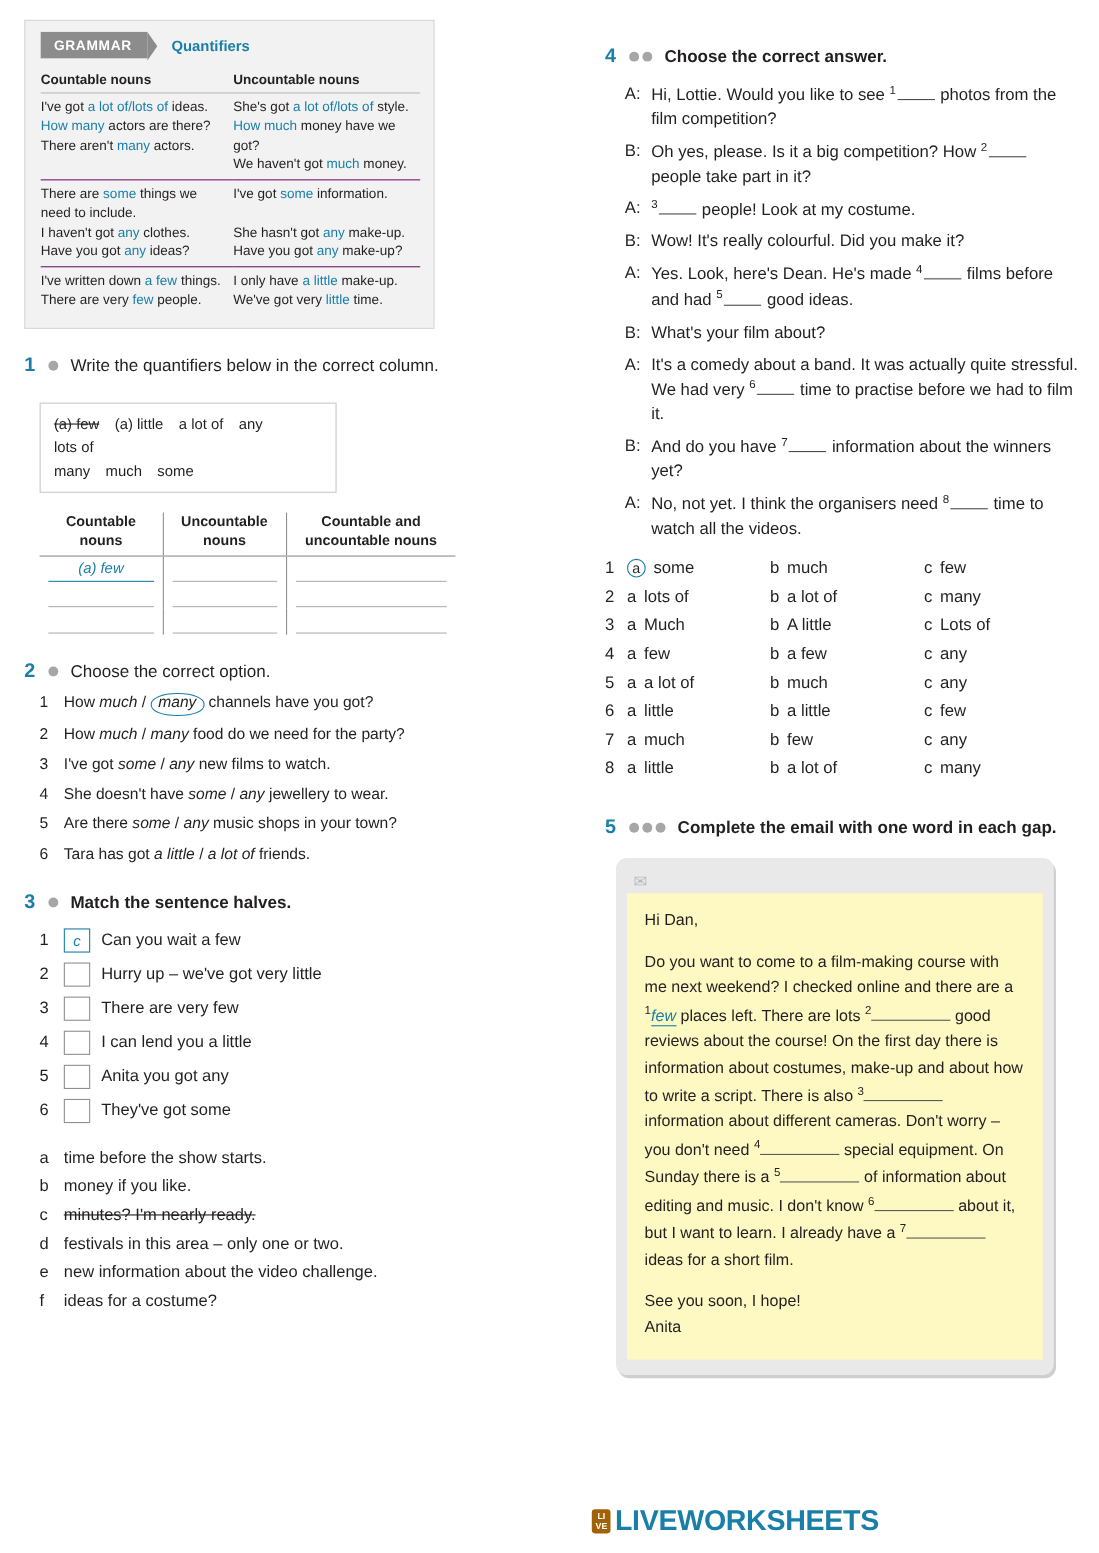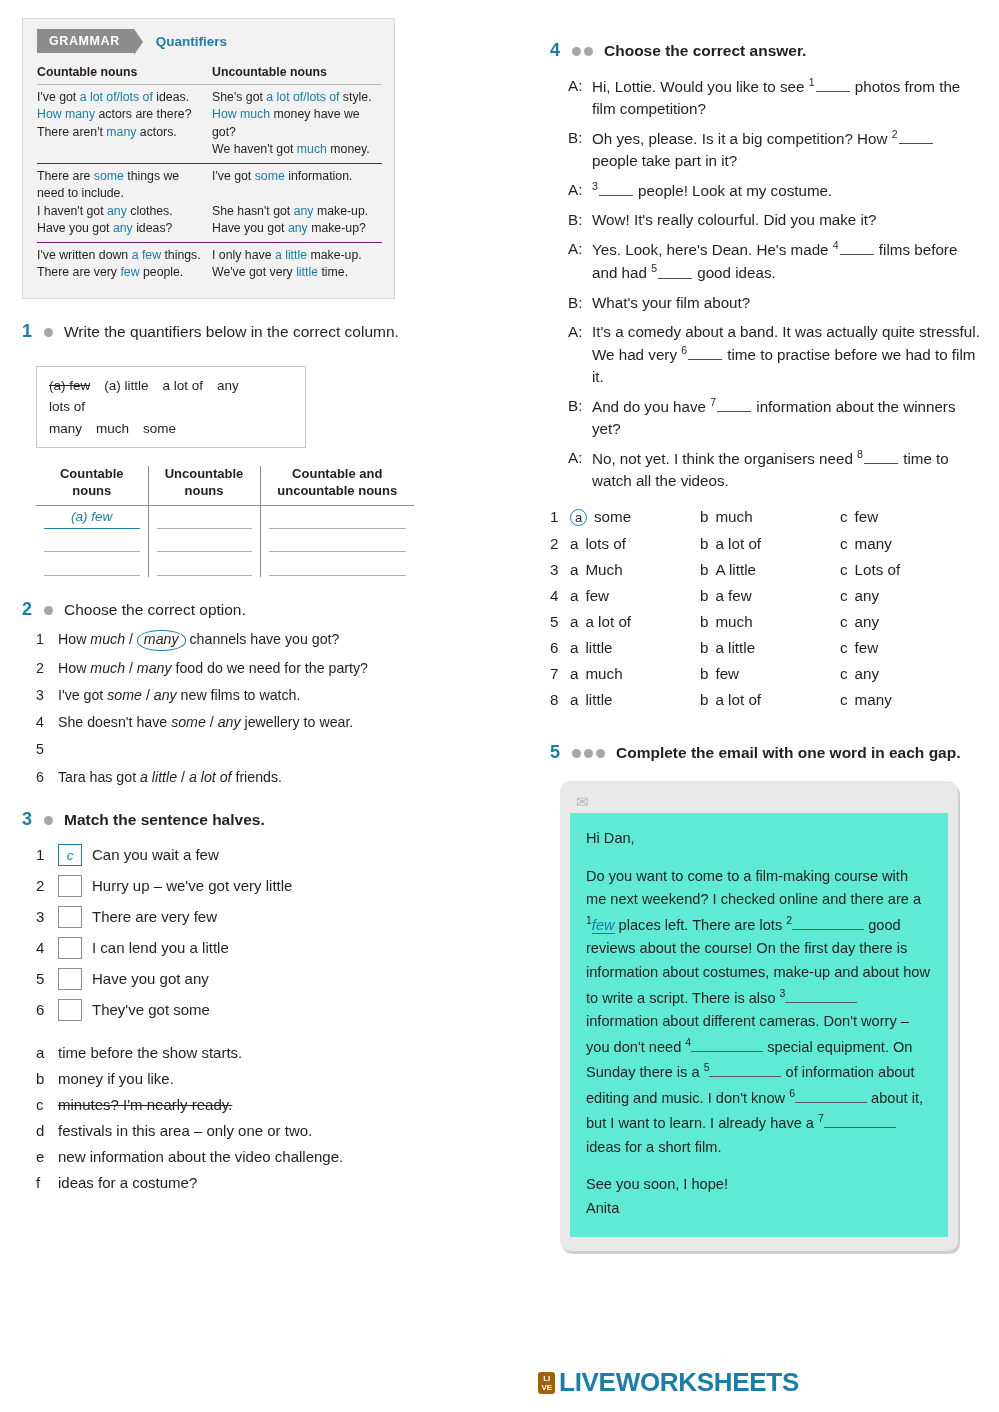--- a/index.html
+++ b/index.html
@@ -125,21 +125,21 @@
 
   
   .email-wrap { margin: 18px 0 0 10px; position: relative; width: 398px; }
   .email-card {
     background: #e9e9e9; border-radius: 10px; padding: 10px 10px 14px 10px;
     box-shadow: 2px 3px 0 #cfcfcf;
   }
   .email-bar { height: 22px; display:flex; align-items:center; padding-left:6px; }
   .env { color:#b9b9b9; font-size: 15px; }
   .email-body {
-    background: #5eead4; padding: 14px 16px 16px 16px; font-size: 14.6px; line-height: 1.62;
+    background: #fef9c3; padding: 14px 16px 16px 16px; font-size: 14.6px; line-height: 1.62;
   }
   .email-body p { margin: 0 0 14px 0; }
   .eblank { display:inline-block; border-bottom:1px solid #5a5a5a; width: 72px; height: 14px; }
   .eword { color:#1a7fa8; font-style: italic; border-bottom:1px solid #1a7fa8; }
 
   
   .footer {
     position:absolute; right: 12px; bottom: 14px; display:flex; align-items:center;
   }
   .lw-badge {
@@ -281,20 +281,21 @@
         <div class="qrow">
           <span class="qn">3</span>
           <span class="qtext"><span>I've got </span><i>some</i><span> / </span><i>any</i><span> new films to watch.</span></span>
         </div>
         <div class="qrow">
           <span class="qn">4</span>
           <span class="qtext"><span>She doesn't have </span><i>some</i><span> / </span><i>any</i><span> jewellery to wear.</span></span>
         </div>
         <div class="qrow">
           <span class="qn">5</span>
+          <span class="qtext"><span>Are there </span><i>some</i><span> / </span><i>any</i><span> music shops in your town?</span></span>
         </div>
         <div class="qrow">
           <span class="qn">6</span>
           <span class="qtext"><span>Tara has got </span><i>a little</i><span> / </span><i>a lot of</i><span> friends.</span></span>
         </div>
       </div>
     </div>
 
     <div class="ex">
       <div class="ex-head">
@@ -321,21 +322,21 @@
           <span>There are very few</span>
         </div>
         <div class="mrow">
           <span class="mn">4</span>
           <span class="mbox empty"></span>
           <span>I can lend you a little</span>
         </div>
         <div class="mrow">
           <span class="mn">5</span>
           <span class="mbox empty"></span>
-          <span>Have you got any</span>
+          <span>Anita you got any</span>
         </div>
         <div class="mrow">
           <span class="mn">6</span>
           <span class="mbox empty"></span>
           <span>They've got some</span>
         </div>
 
         <div style="height:14px"></div>
 
         <div class="lrow">

